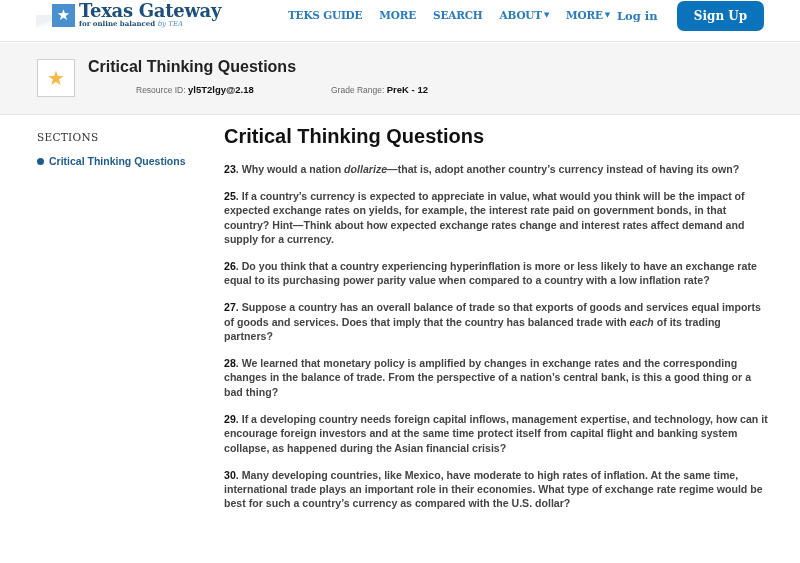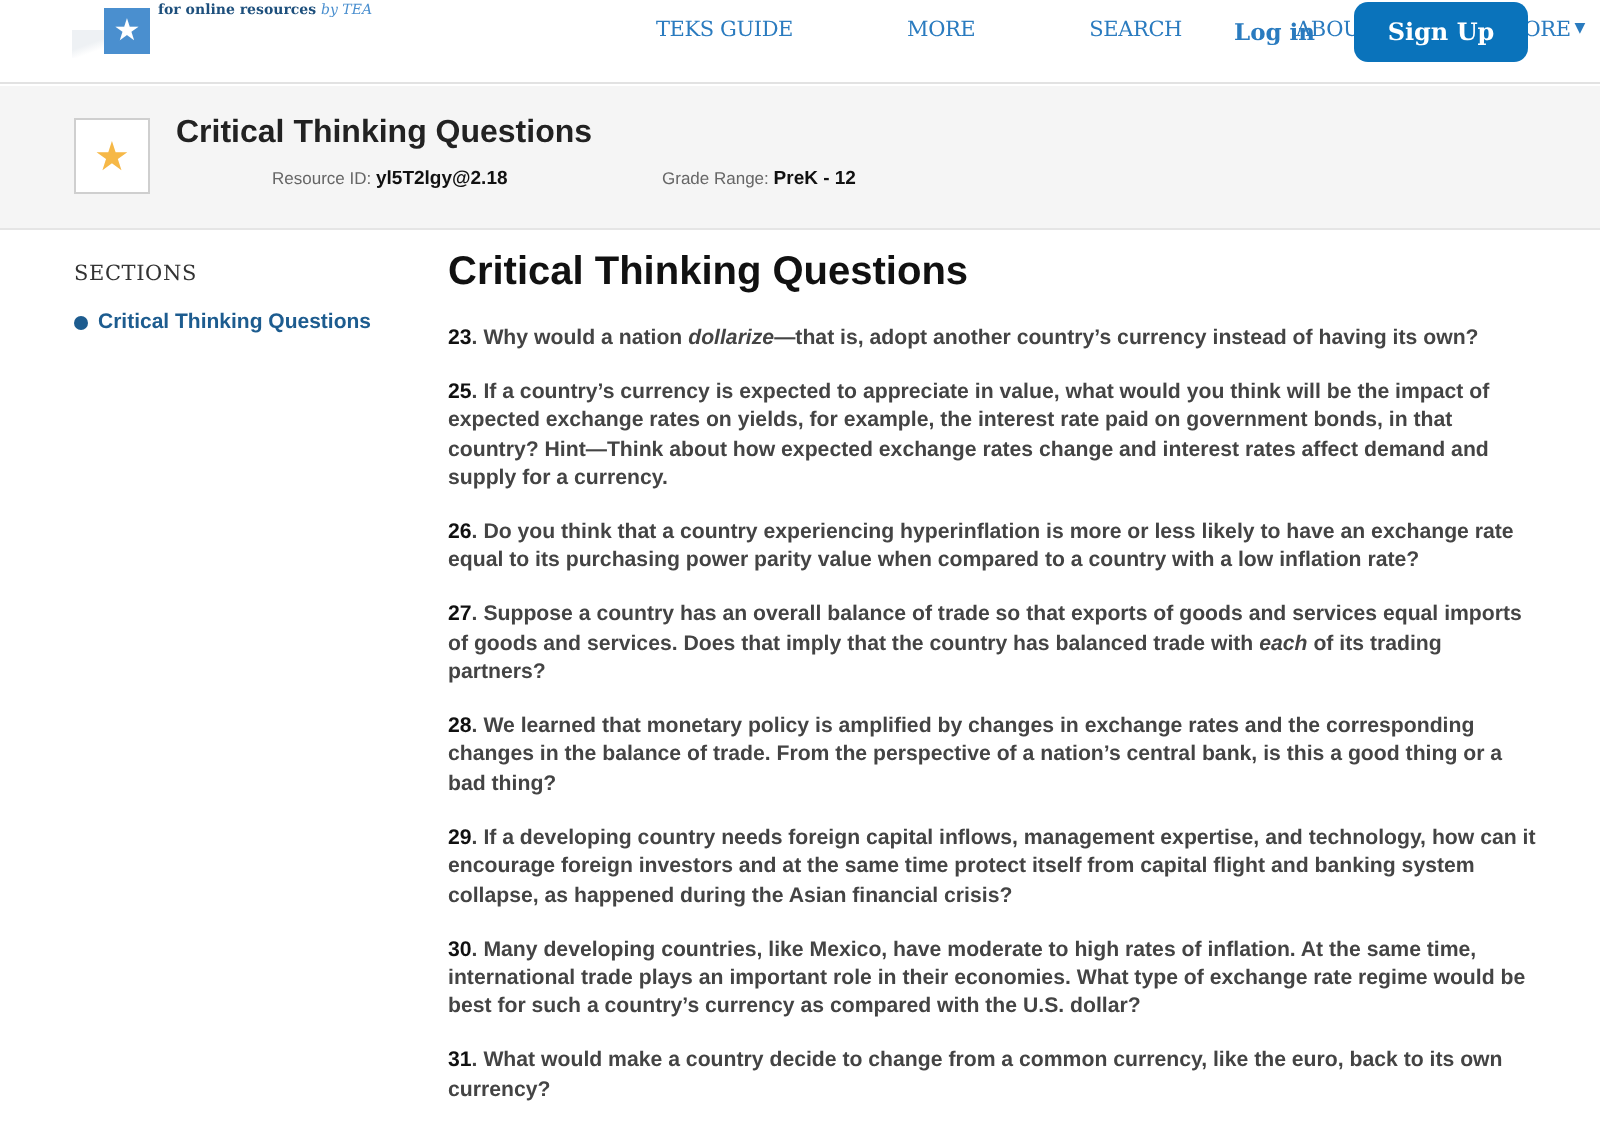--- a/index.html
+++ b/index.html
@@ -10,21 +10,21 @@
     .topbar { position: absolute; left: 0; top: 0; width: 800px; height: 42px; background: #fff; border-bottom: 1px solid #e2e2e2; }
     .logo { position: absolute; left: 36px; top: 1px; height: 30px; display: flex; align-items: flex-start; }
     .logo-shadow { position: absolute; left: 0; top: 14px; width: 30px; height: 14px; background: linear-gradient(160deg, #eef1f4 40%, rgba(255,255,255,0) 60%); }
     .logo-star { position: absolute; left: 16px; top: 3px; width: 23px; height: 23px; background: #4a8fcf; display: flex; align-items: center; justify-content: center; color: #fff; font-size: 15px; line-height: 1; }
     .logo-text { position: absolute; left: 43px; top: 0; white-space: nowrap; }
     .logo-title { font-family: "DejaVu Serif", serif; font-weight: bold; font-size: 18px; color: #1d4f7c; letter-spacing: -0.3px; line-height: 19px; }
     .logo-sub { font-family: "DejaVu Serif", serif; font-weight: bold; font-size: 7px; color: #1d4f7c; line-height: 8px; margin-top: 0px; }
     .logo-sub i { font-weight: normal; color: #4a8fcf; }
 
     .nav { position: absolute; top: 9px; left: 288px; display: flex; align-items: center; }
-    .nav-item { font-family: "DejaVu Serif", serif; font-weight: normal; font-size: 10.5px; color: #2a7bbf; margin-right: 17px; white-space: nowrap; cursor: pointer; letter-spacing: -0.2px; margin-left: 40px; }
+    .nav-item { font-family: "DejaVu Serif", serif; font-weight: bold; font-size: 10.5px; color: #2a7bbf; margin-right: 17px; white-space: nowrap; cursor: pointer; letter-spacing: -0.2px; }
     .nav-item .caret { font-size: 7px; margin-left: 2px; vertical-align: 2px; }
     .login { position: absolute; left: 617px; top: 9px; font-family: "DejaVu Serif", serif; font-weight: bold; font-size: 11.5px; color: #2a7bbf; cursor: pointer; }
     .signup { position: absolute; left: 677px; top: 1px; width: 87px; height: 30px; background: #0a73bb; border-radius: 7px; color: #fff; font-family: "DejaVu Serif", serif; font-weight: bold; font-size: 12px; display: flex; align-items: center; justify-content: center; cursor: pointer; text-align: center; }
 
     
     .res-header { position: absolute; left: 0; top: 43px; width: 800px; height: 72px; background: #f5f5f5; border-bottom: 1px solid #e5e5e5; }
     .res-icon { position: absolute; left: 37px; top: 16px; width: 38px; height: 38px; background: #fff; border: 1px solid #cfcfcf; display: flex; align-items: center; justify-content: center; color: #f6b847; font-size: 20px; }
     .res-title { position: absolute; left: 88px; top: 15px; font-family: "Liberation Sans", sans-serif; font-weight: bold; font-size: 16px; color: #222; }
     .res-meta { position: absolute; top: 41px; font-family: "Liberation Sans", sans-serif; font-size: 8.5px; color: #666; white-space: nowrap; padding-left: 48px; }
     .res-meta b { color: #111; font-size: 9.5px; }
@@ -44,21 +44,22 @@
     .q b { color: #111; }
   </style>
 </head>
 <body>
 
 <div class="topbar">
   <div class="logo">
     <div class="logo-shadow"></div>
     <div class="logo-star">★</div>
     <div class="logo-text">
-      <div class="logo-sub"><span>for online resources</span> <i>by TEA</i></div>
+      <div class="logo-title">Texas Gateway</div>
+      <div class="logo-sub"><span>for online balanced</span> <i>by TEA</i></div>
     </div>
   </div>
 
   <div class="nav">
     <span class="nav-item"><span>TEKS GUIDE</span></span>
     <span class="nav-item"><span>MORE</span></span>
     <span class="nav-item"><span>SEARCH</span></span>
     <span class="nav-item"><span>ABOUT</span><span class="caret">▼</span></span>
     <span class="nav-item"><span>MORE</span><span class="caret">▼</span></span>
   </div>
@@ -87,15 +88,14 @@
 <div class="main">
   <h1 class="main-title">Critical Thinking Questions</h1>
   <div id="questions">
       <p class="q"><b>23</b><span>. </span><span>Why would a nation </span><i>dollarize</i><span>—that is, adopt another country’s currency instead of having its own?</span></p>
       <p class="q"><b>25</b><span>. </span><span>If a country’s currency is expected to appreciate in value, what would you think will be the impact of expected exchange rates on yields, for example, the interest rate paid on government bonds, in that country? Hint—Think about how expected exchange rates change and interest rates affect demand and supply for a currency.</span><i></i><span></span></p>
       <p class="q"><b>26</b><span>. </span><span>Do you think that a country experiencing hyperinflation is more or less likely to have an exchange rate equal to its purchasing power parity value when compared to a country with a low inflation rate?</span><i></i><span></span></p>
       <p class="q"><b>27</b><span>. </span><span>Suppose a country has an overall balance of trade so that exports of goods and services equal imports of goods and services. Does that imply that the country has balanced trade with </span><i>each</i><span> of its trading partners?</span></p>
       <p class="q"><b>28</b><span>. </span><span>We learned that monetary policy is amplified by changes in exchange rates and the corresponding changes in the balance of trade. From the perspective of a nation’s central bank, is this a good thing or a bad thing?</span><i></i><span></span></p>
       <p class="q"><b>29</b><span>. </span><span>If a developing country needs foreign capital inflows, management expertise, and technology, how can it encourage foreign investors and at the same time protect itself from capital flight and banking system collapse, as happened during the Asian financial crisis?</span><i></i><span></span></p>
       <p class="q"><b>30</b><span>. </span><span>Many developing countries, like Mexico, have moderate to high rates of inflation. At the same time, international trade plays an important role in their economies. What type of exchange rate regime would be best for such a country’s currency as compared with the U.S. dollar?</span><i></i><span></span></p>
-      <p class="q"><b>31</b><span>. </span><span>What would make a country decide to change from a common currency, like the euro, back to its own currency?</span><i></i><span></span></p>
     </div>
 </div>
 
 </body></html>

